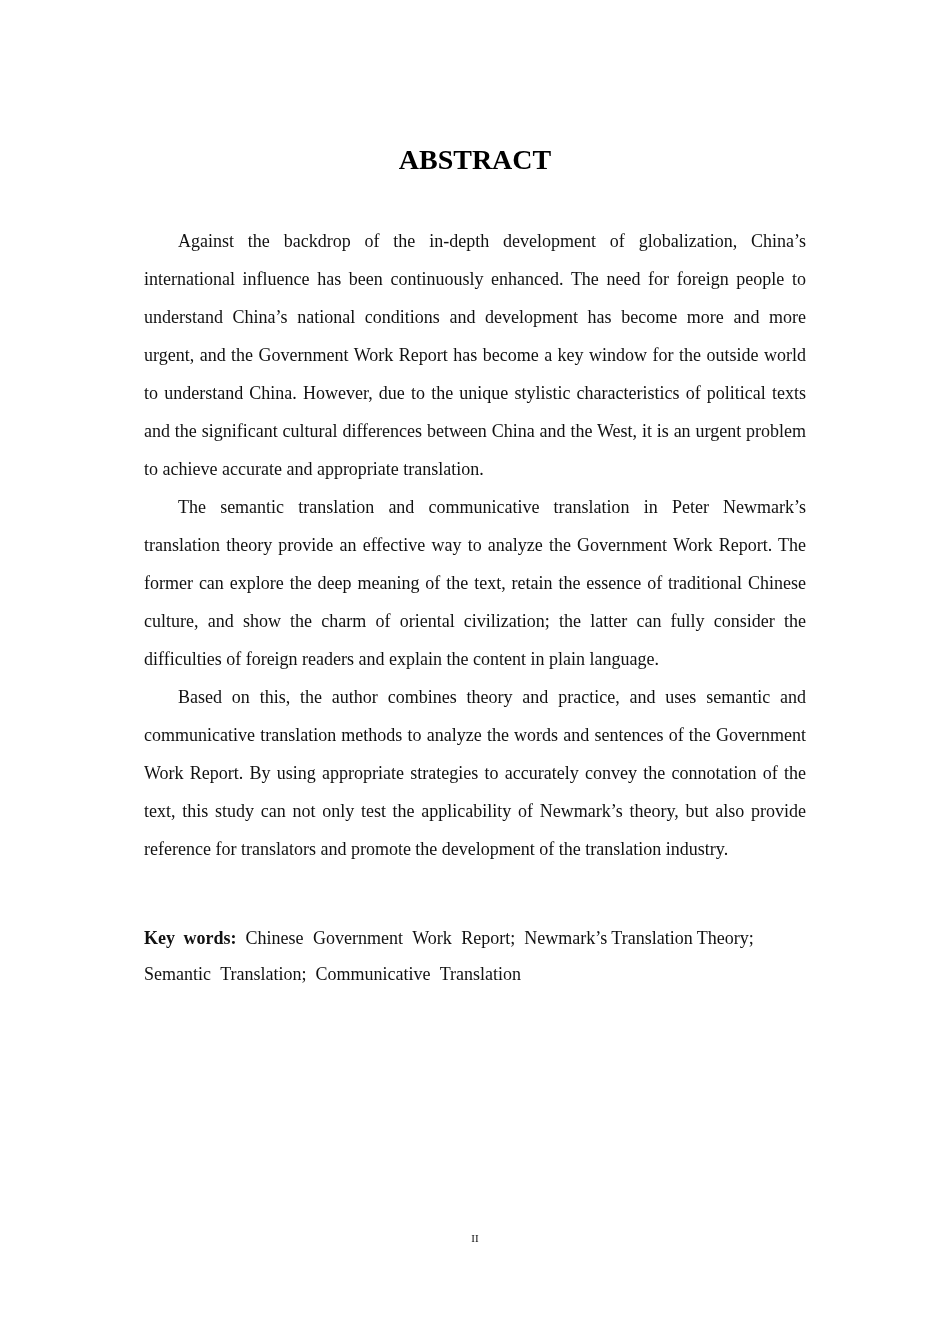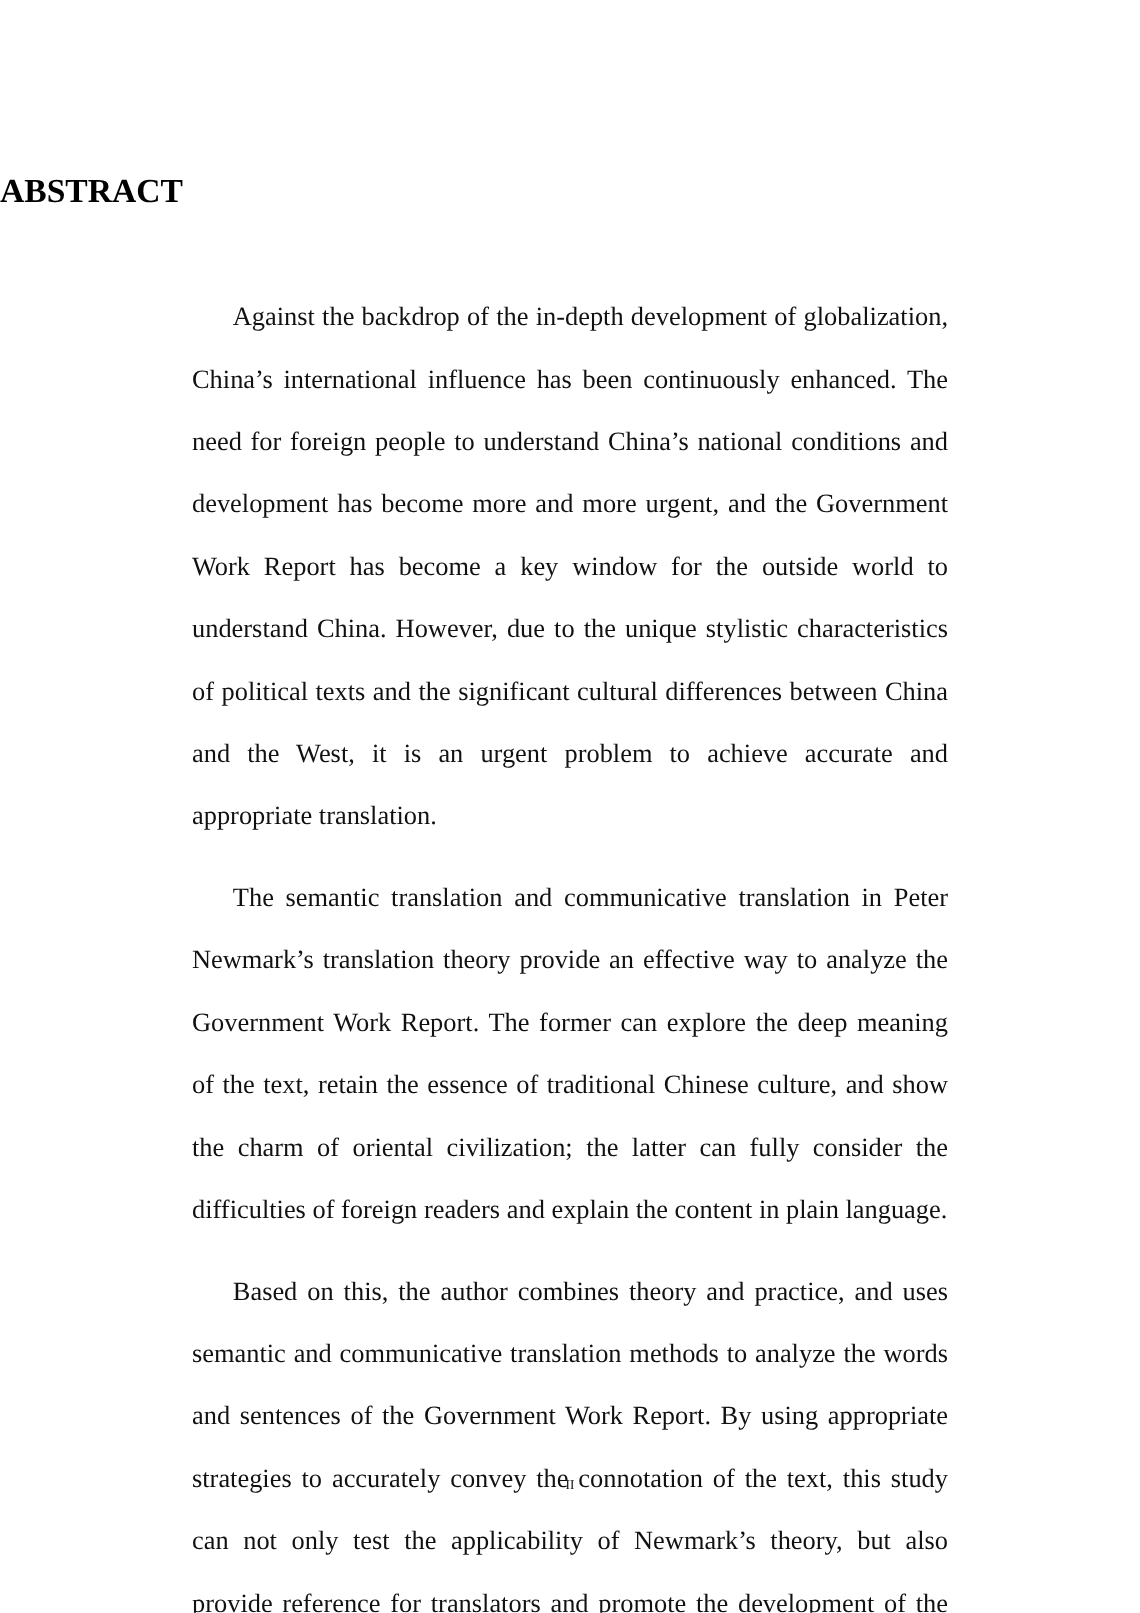--- a/index.html
+++ b/index.html
@@ -20,37 +20,37 @@
       left: 0; top: 0;
       width: 950px;
       height: 1344px;
       background: #ffffff;
     }
     .title {
       position: absolute;
       top: 142px;
       left: 0;
       width: 950px;
-      text-align: left;
+      text-align: center;
       font-weight: bold;
       font-size: 28px;
       line-height: 36px;
       margin: 0;
       color: #000;
     }
     .body-text {
       position: absolute;
       left: 144px;
       top: 222px;
       width: 662px;
     }
     .para {
-      margin: 16px;
-      font-size: 22px;
-      line-height: 52px;
+      margin: 0;
+      font-size: 18px;
+      line-height: 38px;
       text-align: justify;
       text-indent: 34px;
     }
     .keywords {
       position: absolute;
       left: 144px;
       top: 920px;
       width: 662px;
       font-size: 18px;
       line-height: 36.4px;
@@ -78,15 +78,16 @@
 
 <div class="page">
   <h1 class="title">ABSTRACT</h1>
 
   <div class="body-text">
     <p class="para">Against the backdrop of the in-depth development of globalization, China’s international influence has been continuously enhanced. The need for foreign people to understand China’s national conditions and development has become more and more urgent, and the  Government  Work  Report has become a key window for the outside world to understand China. However, due to the unique stylistic characteristics of political texts and the significant cultural differences between China and the West, it is an urgent problem to achieve accurate and appropriate translation.</p>
     <p class="para">The semantic translation and communicative translation in Peter Newmark’s translation theory provide an effective way to analyze the  Government  Work  Report. The former can explore the deep meaning of the text, retain the essence of traditional Chinese culture, and show the charm of oriental civilization;  the latter can fully consider the difficulties of foreign readers and explain the content in plain language.</p>
     <p class="para">Based on this, the author combines theory and practice, and uses semantic and communicative translation methods to analyze the words and sentences of the Government  Work  Report. By using appropriate strategies to accurately convey the connotation of the text, this study can not only test the applicability of Newmark’s  theory, but also provide reference for translators and promote the development of the translation industry.</p>
   </div>
 
+  <p class="keywords"><span class="kw-label">Key words:</span>&nbsp; <span class="kw-item">Chinese Government Work Report;</span>&nbsp; <span>Newmark’s Translation Theory;</span><br><span class="kw-item">Semantic Translation;</span>&nbsp; <span class="kw-item">Communicative Translation</span></p>
 
   <div class="page-number">II</div>
 </div>
 
 </body></html>

